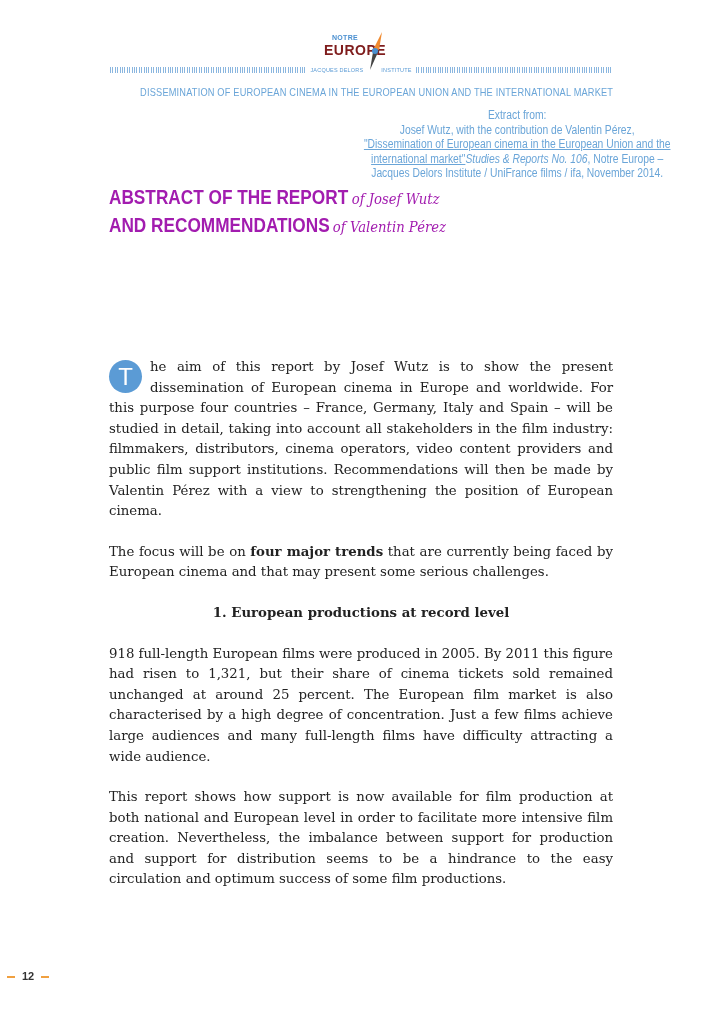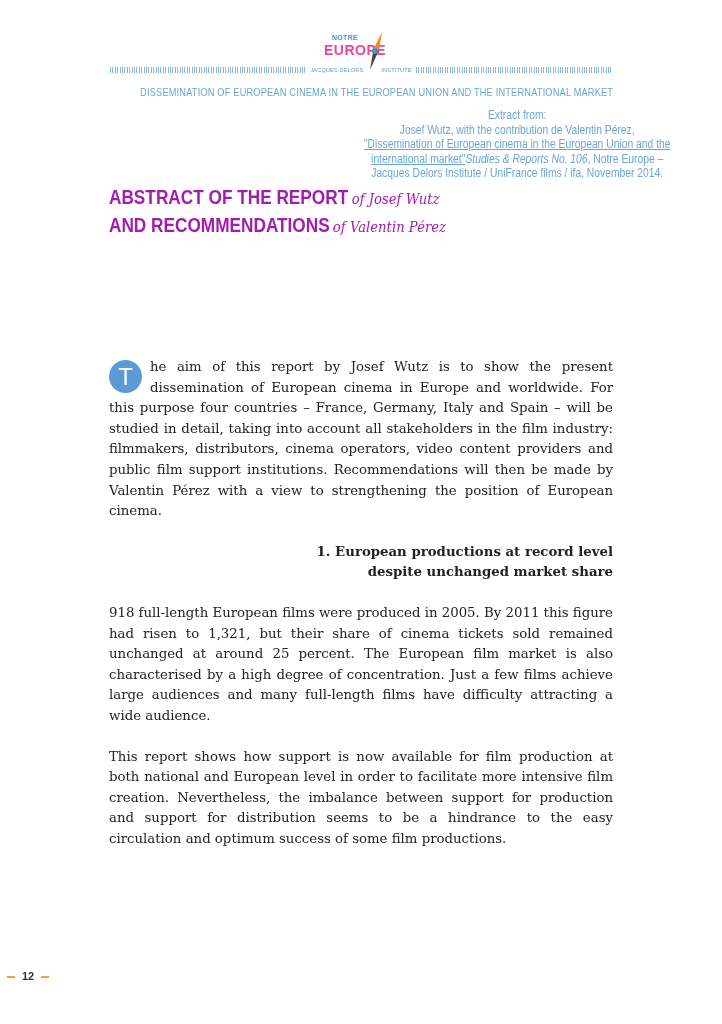--- a/index.html
+++ b/index.html
@@ -1,35 +1,35 @@
 <!DOCTYPE html>
 <html><head>
 <meta charset="utf-8">
 <style>
   html, body { margin: 0; padding: 0; background: #ffffff; }
   body { width: 722px; height: 1024px; position: relative; overflow: hidden; font-family: "DejaVu Serif", serif; color: #222; }
   .logo { position: absolute; left: 322px; top: 28px; width: 80px; height: 44px; }
   .logo-notre { position: absolute; left: 10px; top: 6px; font-family: "Liberation Sans", sans-serif; font-weight: bold; font-size: 7px; color: #4a8fd0; letter-spacing: 0.3px; }
-  .logo-europe { position: absolute; left: 2px; top: 14px; font-family: "Liberation Sans", sans-serif; font-weight: bold; font-size: 14px; color: #ec4899; letter-spacing: 0.5px; }
+  .logo-europe { position: absolute; left: 2px; top: 14px; font-family: "Liberation Sans", sans-serif; font-weight: bold; font-size: 14px; color: #7f1d1d; letter-spacing: 0.5px; }
   .logo-flame { position: absolute; left: 38px; top: 2px; }
   .rule-row { position: absolute; left: 110px; top: 66px; width: 502px; height: 8px; display: flex; align-items: center; gap: 4px; }
   .hatch { flex: 1; height: 6px; background: repeating-linear-gradient(90deg, #8ab6df 0 1px, transparent 1px 2.4px); }
   .rule-label { font-family: "Liberation Sans", sans-serif; font-size: 5.5px; color: #5b9bd5; white-space: nowrap; letter-spacing: 0.2px; }
   .running-head { position: absolute; left: 110px; width: 502px; top: 86px; text-align: center; font-family: "Liberation Sans", sans-serif; font-size: 10.5px; color: #6aa5d8; letter-spacing: 0.2px; transform: scaleX(0.88); transform-origin: center; white-space: nowrap; }
   .extract { position: absolute; right: 108px; top: 108px; width: 300px; text-align: right; font-family: "Liberation Sans", sans-serif; font-size: 12px; line-height: 14.5px; color: #6aa5d8; }
   .extract .inner { display: inline-block; text-align: center; transform: scaleX(0.86); transform-origin: right; white-space: nowrap; }
   .extract a { color: #6aa5d8; text-decoration: underline; }
   .extract em { font-style: italic; }
   .title { position: absolute; left: 109px; top: 184px; font-family: "Liberation Sans", sans-serif; color: #a21caf; }
   .title-line { font-size: 21px; font-weight: bold; line-height: 26px; transform: scaleX(0.82); transform-origin: left; white-space: nowrap; }
   .title-line .by { font-family: "DejaVu Serif", serif; font-style: italic; font-weight: normal; font-size: 14px; margin-left: 4px; display: inline-block; transform: scaleX(1.15); transform-origin: left; }
   .content { position: absolute; left: 109px; width: 504px; top: 357px; font-size: 13.3px; line-height: 20.6px; text-align: justify; color: #222; }
   .content p { margin: 0 0 20px 0; }
   .dropcap { float: left; width: 33px; height: 33px; border-radius: 50%; background: #5b9bd5; color: #fff; font-family: "Liberation Sans", sans-serif; font-size: 24px; line-height: 33px; text-align: center; margin: 3px 8px 0 0; }
-  .section-h { font-weight: bold; margin: 0 0 20px 0; text-align: right; }
+  .section-h { font-weight: bold; margin: 0 0 20px 0; text-align: center; }
   .section-h .l2 { padding-left: 17px; display: block; }
   .page-num { position: absolute; left: 0; width: 722px; top: 970px; text-align: left; font-family: "Liberation Sans", sans-serif; font-weight: bold; font-size: 11px; color: #333; }
   .page-num .dash { display: inline-block; width: 8px; height: 2px; background: #f0a040; vertical-align: middle; margin: 0 7px; }
 </style>
 </head>
 <body>
 
 <div class="logo">
   <span class="logo-notre">NOTRE</span>
   <span class="logo-europe">EUROPE</span>
@@ -60,20 +60,21 @@
   </div>
 </div>
 
 <div class="title">
   <div class="title-line"><span>ABSTRACT OF THE REPORT</span><span class="by">of Josef Wutz</span></div>
   <div class="title-line"><span>AND RECOMMENDATIONS</span><span class="by">of Valentin Pérez</span></div>
 </div>
 
 <div class="content">
   <p><span class="dropcap">T</span><span>he aim of this report by Josef Wutz is to show the present dissemination of European cinema in Europe and worldwide. For this purpose four countries – France, Germany, Italy and Spain – will be studied in detail, taking into account all stakeholders in the film industry: filmmakers, distributors, cinema operators, video content providers and public film support institutions. Recommendations will then be made by Valentin Pérez with a view to strengthening the position of European cinema.</span></p>
-  <div class="section-h"><span>1. European productions at record level</span><span class="l2">despite unchanged market share</span></div>
+  <p><span>The focus will be on </span><b>four major trends</b><span> that are currently being faced by European cinema and that may present some serious challenges.</span></p>
+  <div class="section-h"><span>1. European productions at record level</span></div>
   <p>918 full-length European films were produced in 2005. By 2011 this figure had risen to 1,321, but their share of cinema tickets sold remained unchanged at around 25 percent. The European film market is also characterised by a high degree of concentration. Just a few films achieve large audiences and many full-length films have difficulty attracting a wide audience.</p>
   <p>This report shows how support is now available for film production at both national and European level in order to facilitate more intensive film creation. Nevertheless, the imbalance between support for production and support for distribution seems to be a hindrance to the easy circulation and optimum success of some film productions.</p>
 </div>
 
 <div class="page-num">
   <span class="dash"></span><span>12</span><span class="dash"></span>
 </div>
 
 </body></html>

